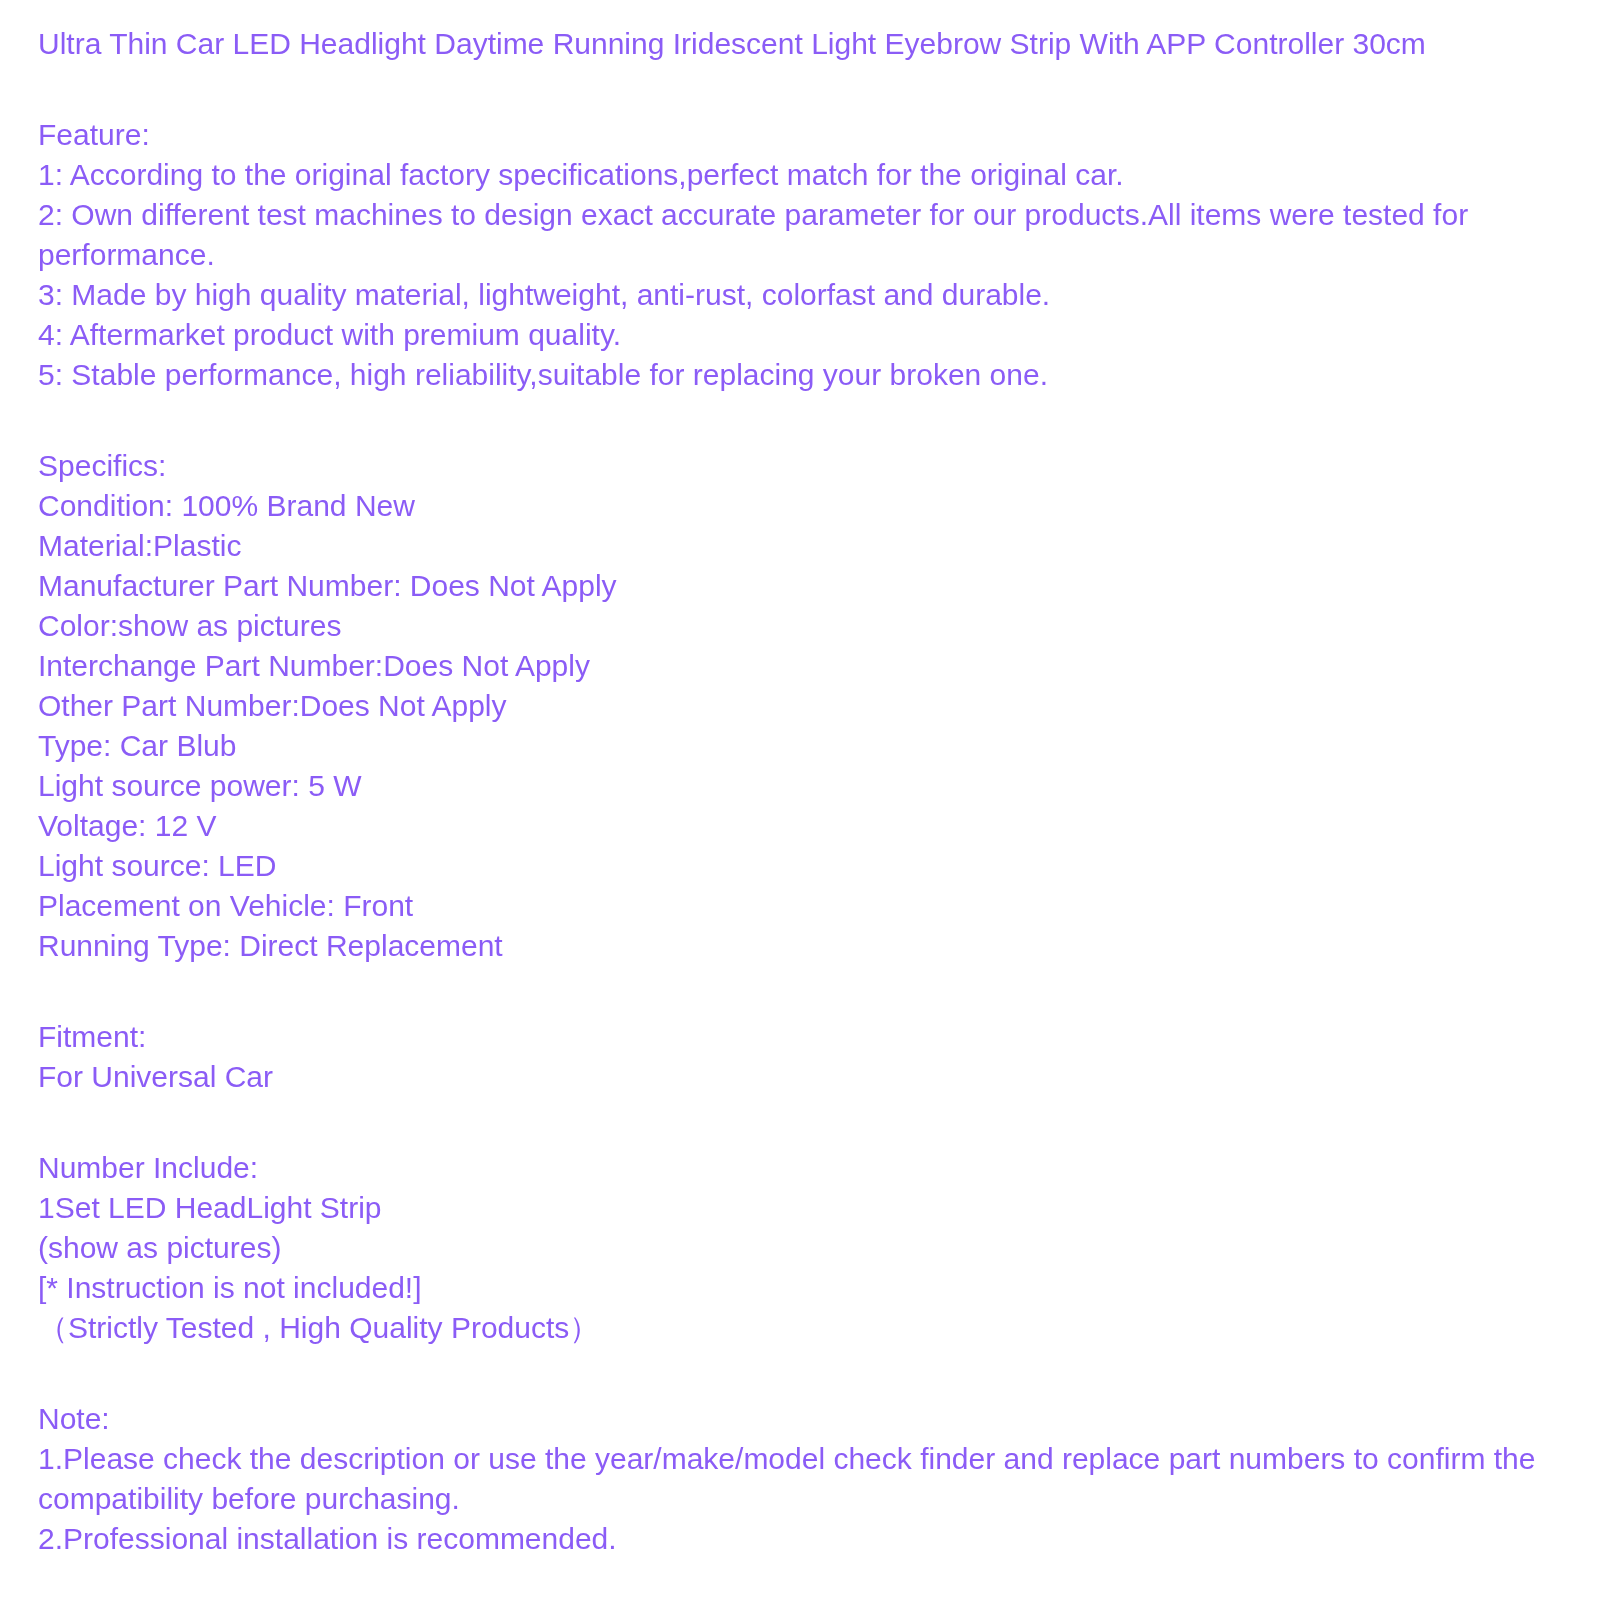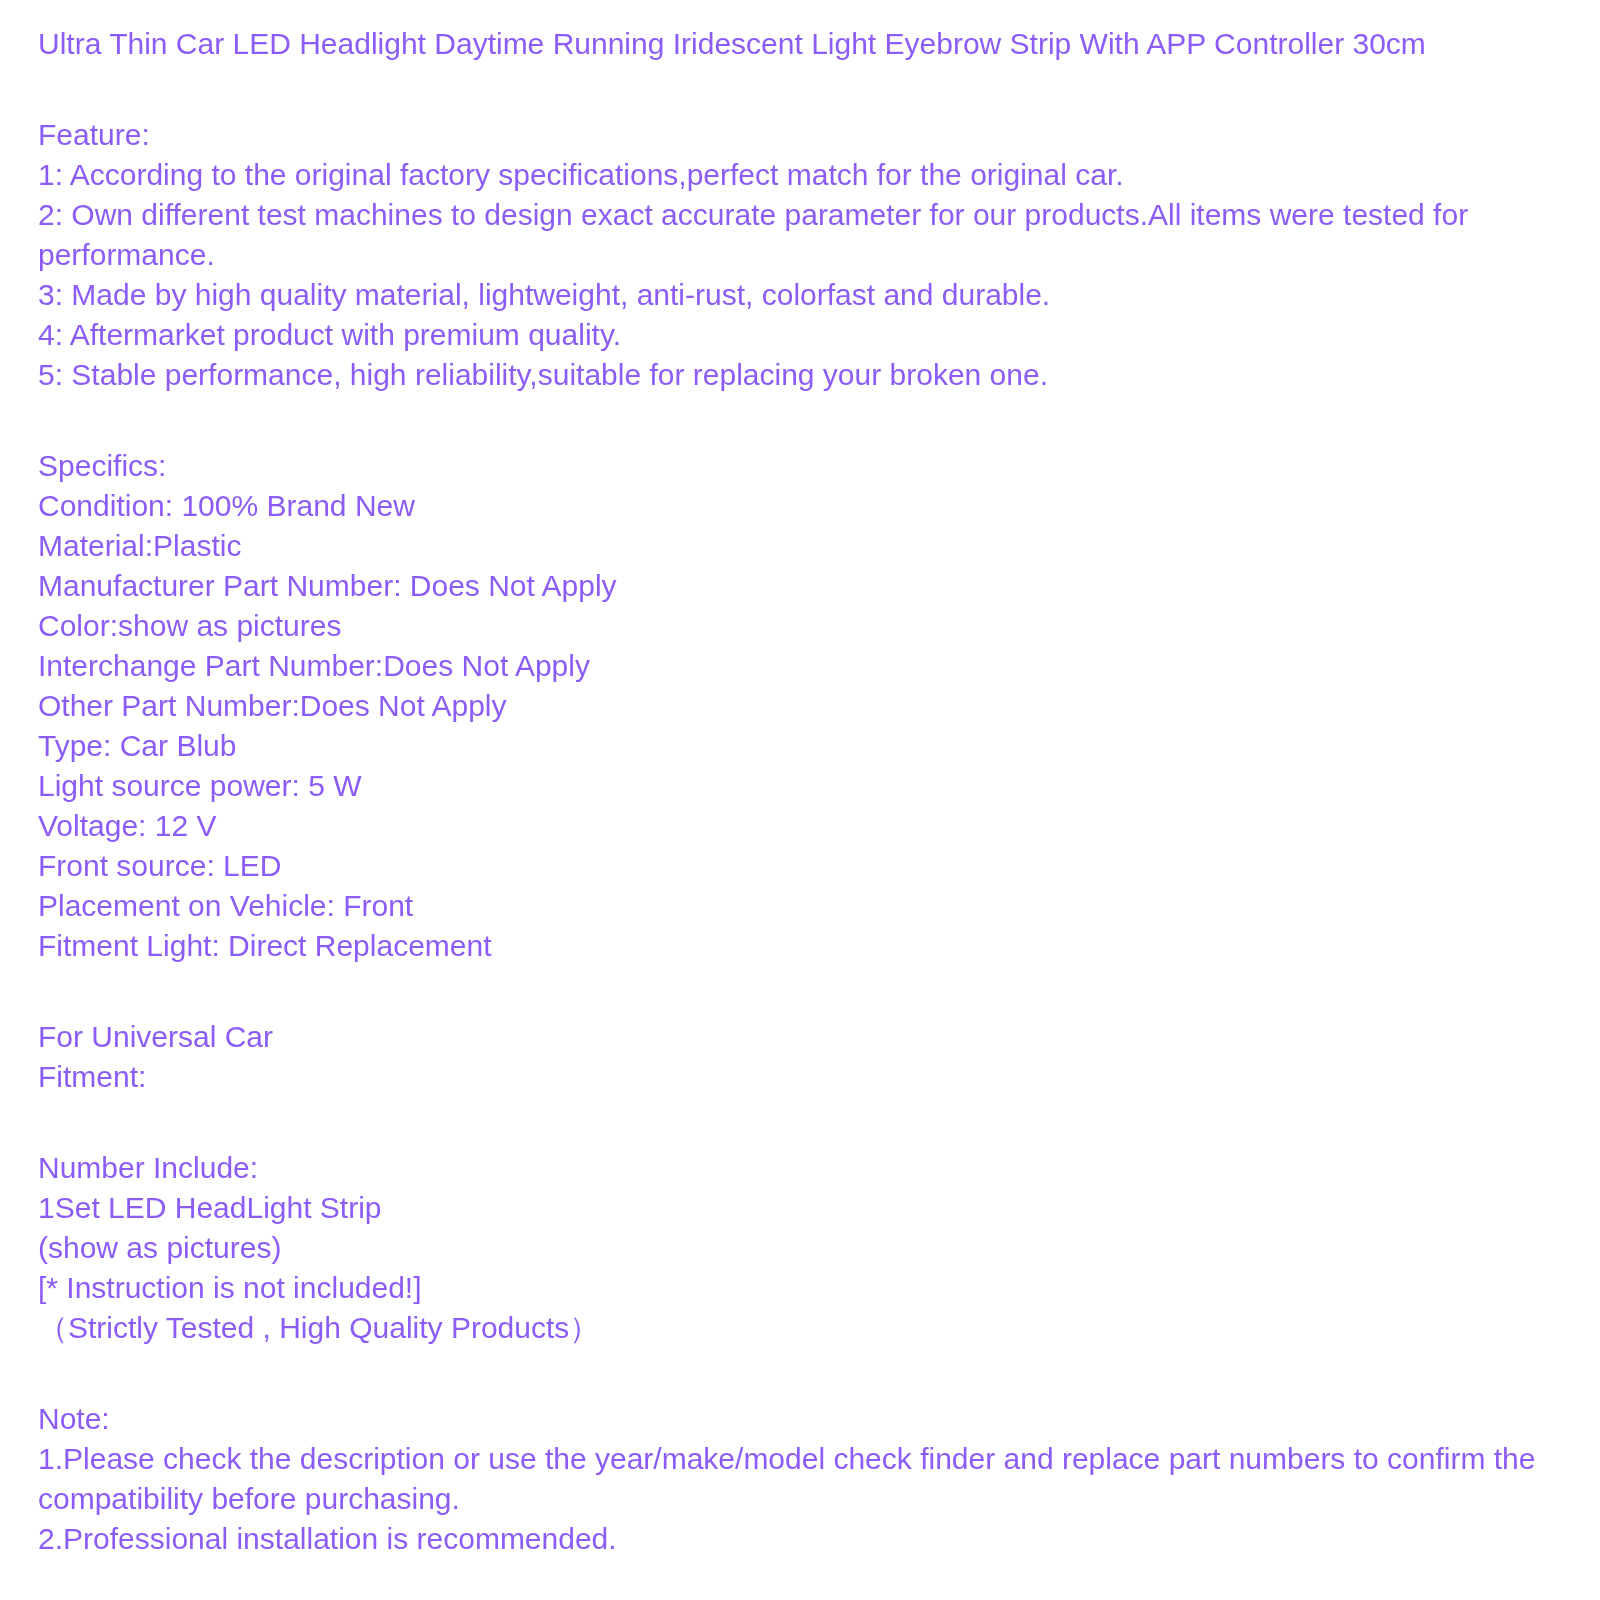--- a/index.html
+++ b/index.html
@@ -52,28 +52,28 @@
     <div class="line">Specifics:</div>
     <div class="line">Condition: 100% Brand New</div>
     <div class="line">Material:Plastic</div>
     <div class="line">Manufacturer Part Number: Does Not Apply</div>
     <div class="line">Color:show as pictures</div>
     <div class="line">Interchange Part Number:Does Not Apply</div>
     <div class="line">Other Part Number:Does Not Apply</div>
     <div class="line">Type: Car Blub</div>
     <div class="line">Light source power: 5 W</div>
     <div class="line">Voltage: 12 V</div>
-    <div class="line">Front source: LED</div>
+    <div class="line">Light source: LED</div>
     <div class="line">Placement on Vehicle: Front</div>
-    <div class="line">Fitment Light: Direct Replacement</div>
+    <div class="line">Running Type: Direct Replacement</div>
   </div>
 
   <div class="section">
+    <div class="line">Fitment:</div>
     <div class="line">For Universal Car</div>
-    <div class="line">Fitment:</div>
   </div>
 
   <div class="section">
     <div class="line">Number Include:</div>
     <div class="line">1Set LED HeadLight Strip</div>
     <div class="line">(show as pictures)</div>
     <div class="line">[* Instruction is not included!]</div>
     <div class="line">（Strictly Tested , High Quality Products）</div>
   </div>
 

